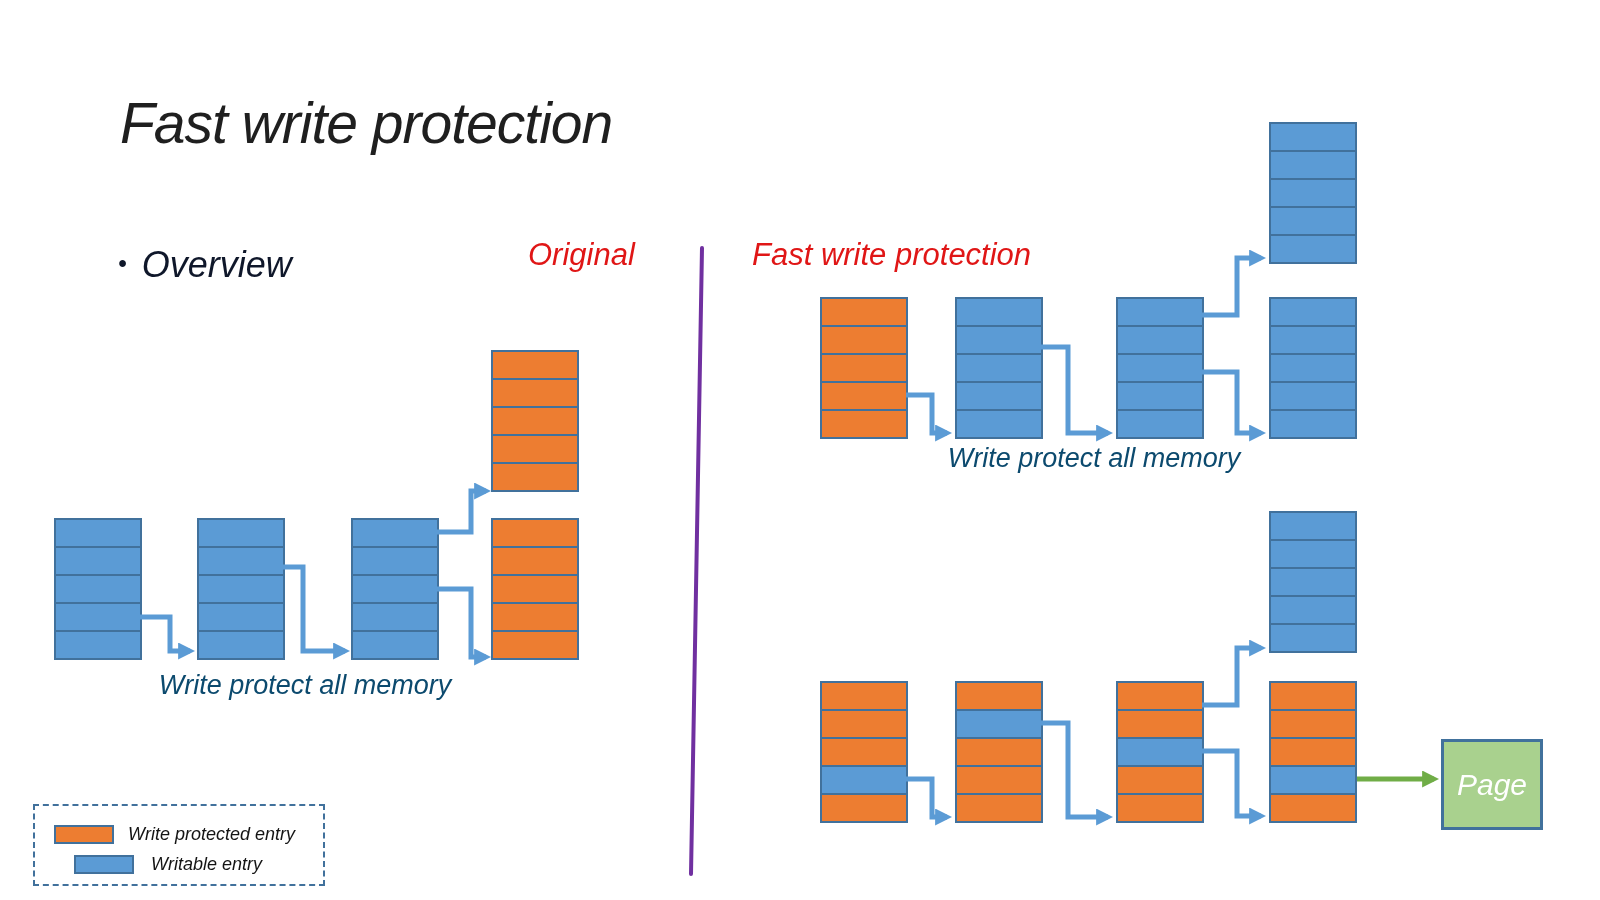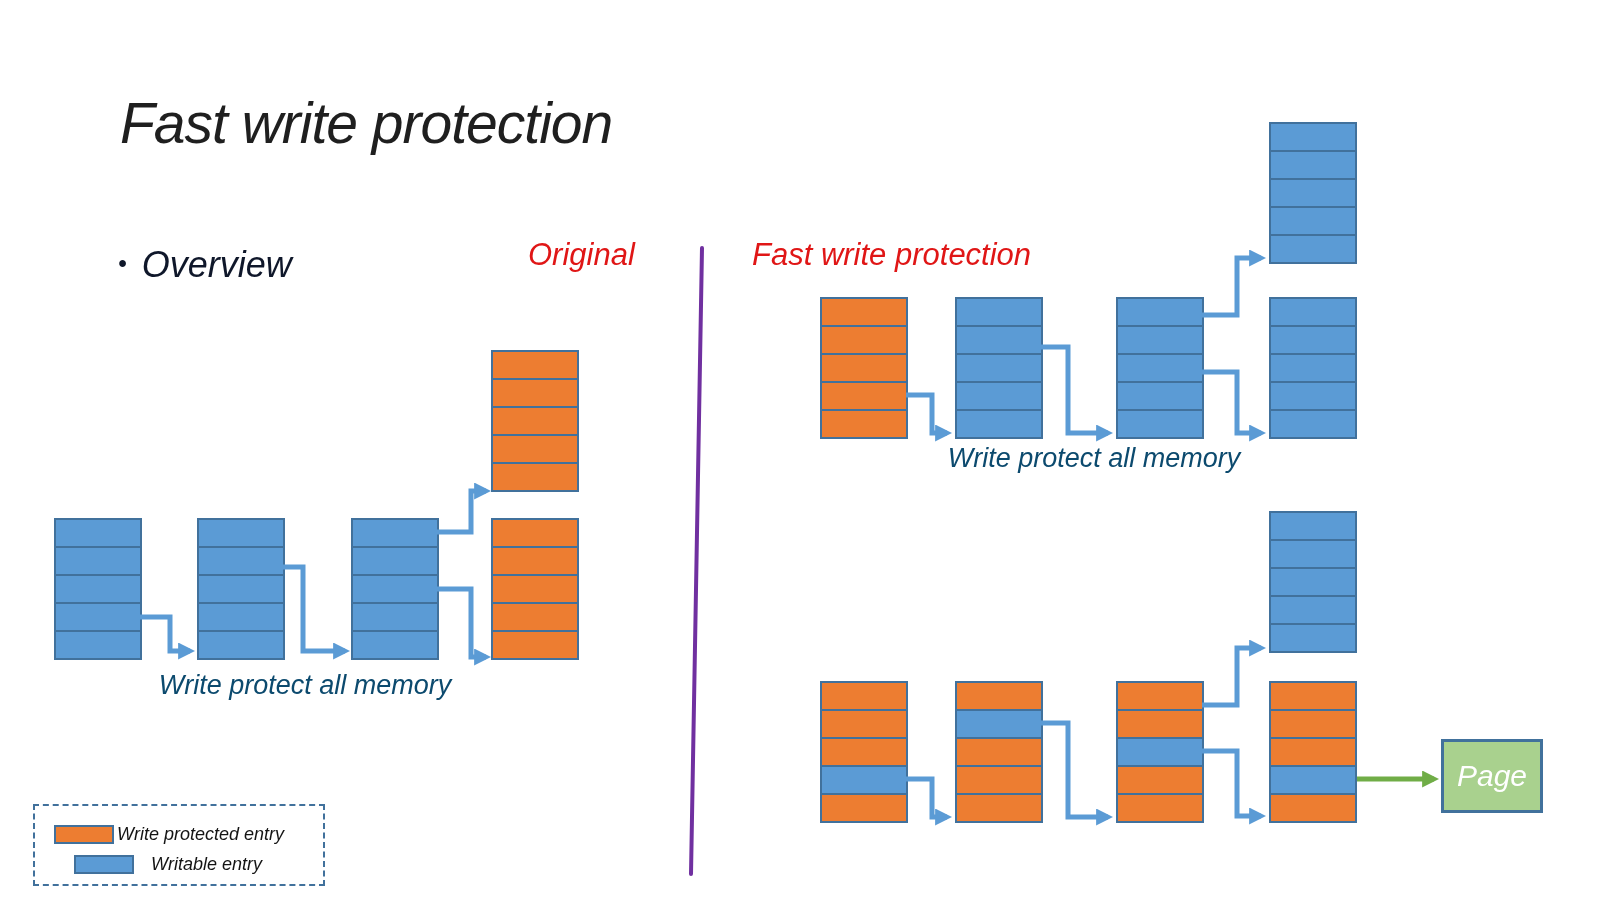--- a/index.html
+++ b/index.html
@@ -37,21 +37,21 @@
   .page-box{display:flex;align-items:center;justify-content:center;background:var(--page-fill);
             border:3px solid var(--cell-border);box-sizing:border-box;color:#ffffff;font-size:30px;}
 
   .legend{left:33px;top:804px;width:292px;height:82px;border:2px dashed var(--cell-border);box-sizing:border-box;}
   .legend-row{position:absolute;left:19px;display:flex;align-items:center;}
   .legend-row-1{top:18px;}
   .legend-row-2{top:48px;padding-left:20px;}
   .legend-swatch{width:56px;height:15px;border:2px solid var(--cell-border);box-sizing:content-box;}
   .legend-swatch.protected{background:var(--protected-fill);}
   .legend-swatch.writable{background:var(--writable-fill);}
-  .legend-label{margin-left:3px;font-size:18px;color:#141414;white-space:nowrap;}
+  .legend-label{margin-left:14px;font-size:18px;color:#141414;white-space:nowrap;}
   .legend-row-2 .legend-label{margin-left:17px;}
 </style>
 </head>
 <body>
 
 <div class="slide">
 
   <div class="abs title">Fast write protection</div>
 
   <div class="abs bullet-line">
@@ -192,21 +192,21 @@
         <path d="M1041,723 H1068 V817 H1108" class="arrow blue"></path>
         <path d="M1202,705 H1237 V648 H1261" class="arrow blue"></path>
         <path d="M1202,751 H1237 V816 H1261" class="arrow blue"></path>
         <path d="M1357,779 H1434" class="arrow green"></path>
       </g>
   </svg>
 
   <div class="abs caption cap-original">Write protect all memory</div>
   <div class="abs caption cap-fast-top">Write protect all memory</div>
 
-  <div class="abs page-box" id="page-box" style="left: 1441px; top: 739px; width: 102px; height: 74px;">
+  <div class="abs page-box" id="page-box" style="left: 1441px; top: 739px; width: 102px; height: 91px;">
     <span>Page</span>
   </div>
 
   <div class="abs legend">
     <div class="legend-row legend-row-1">
       <span class="legend-swatch protected"></span>
       <span class="legend-label">Write protected entry</span>
     </div>
     <div class="legend-row legend-row-2">
       <span class="legend-swatch writable"></span>

